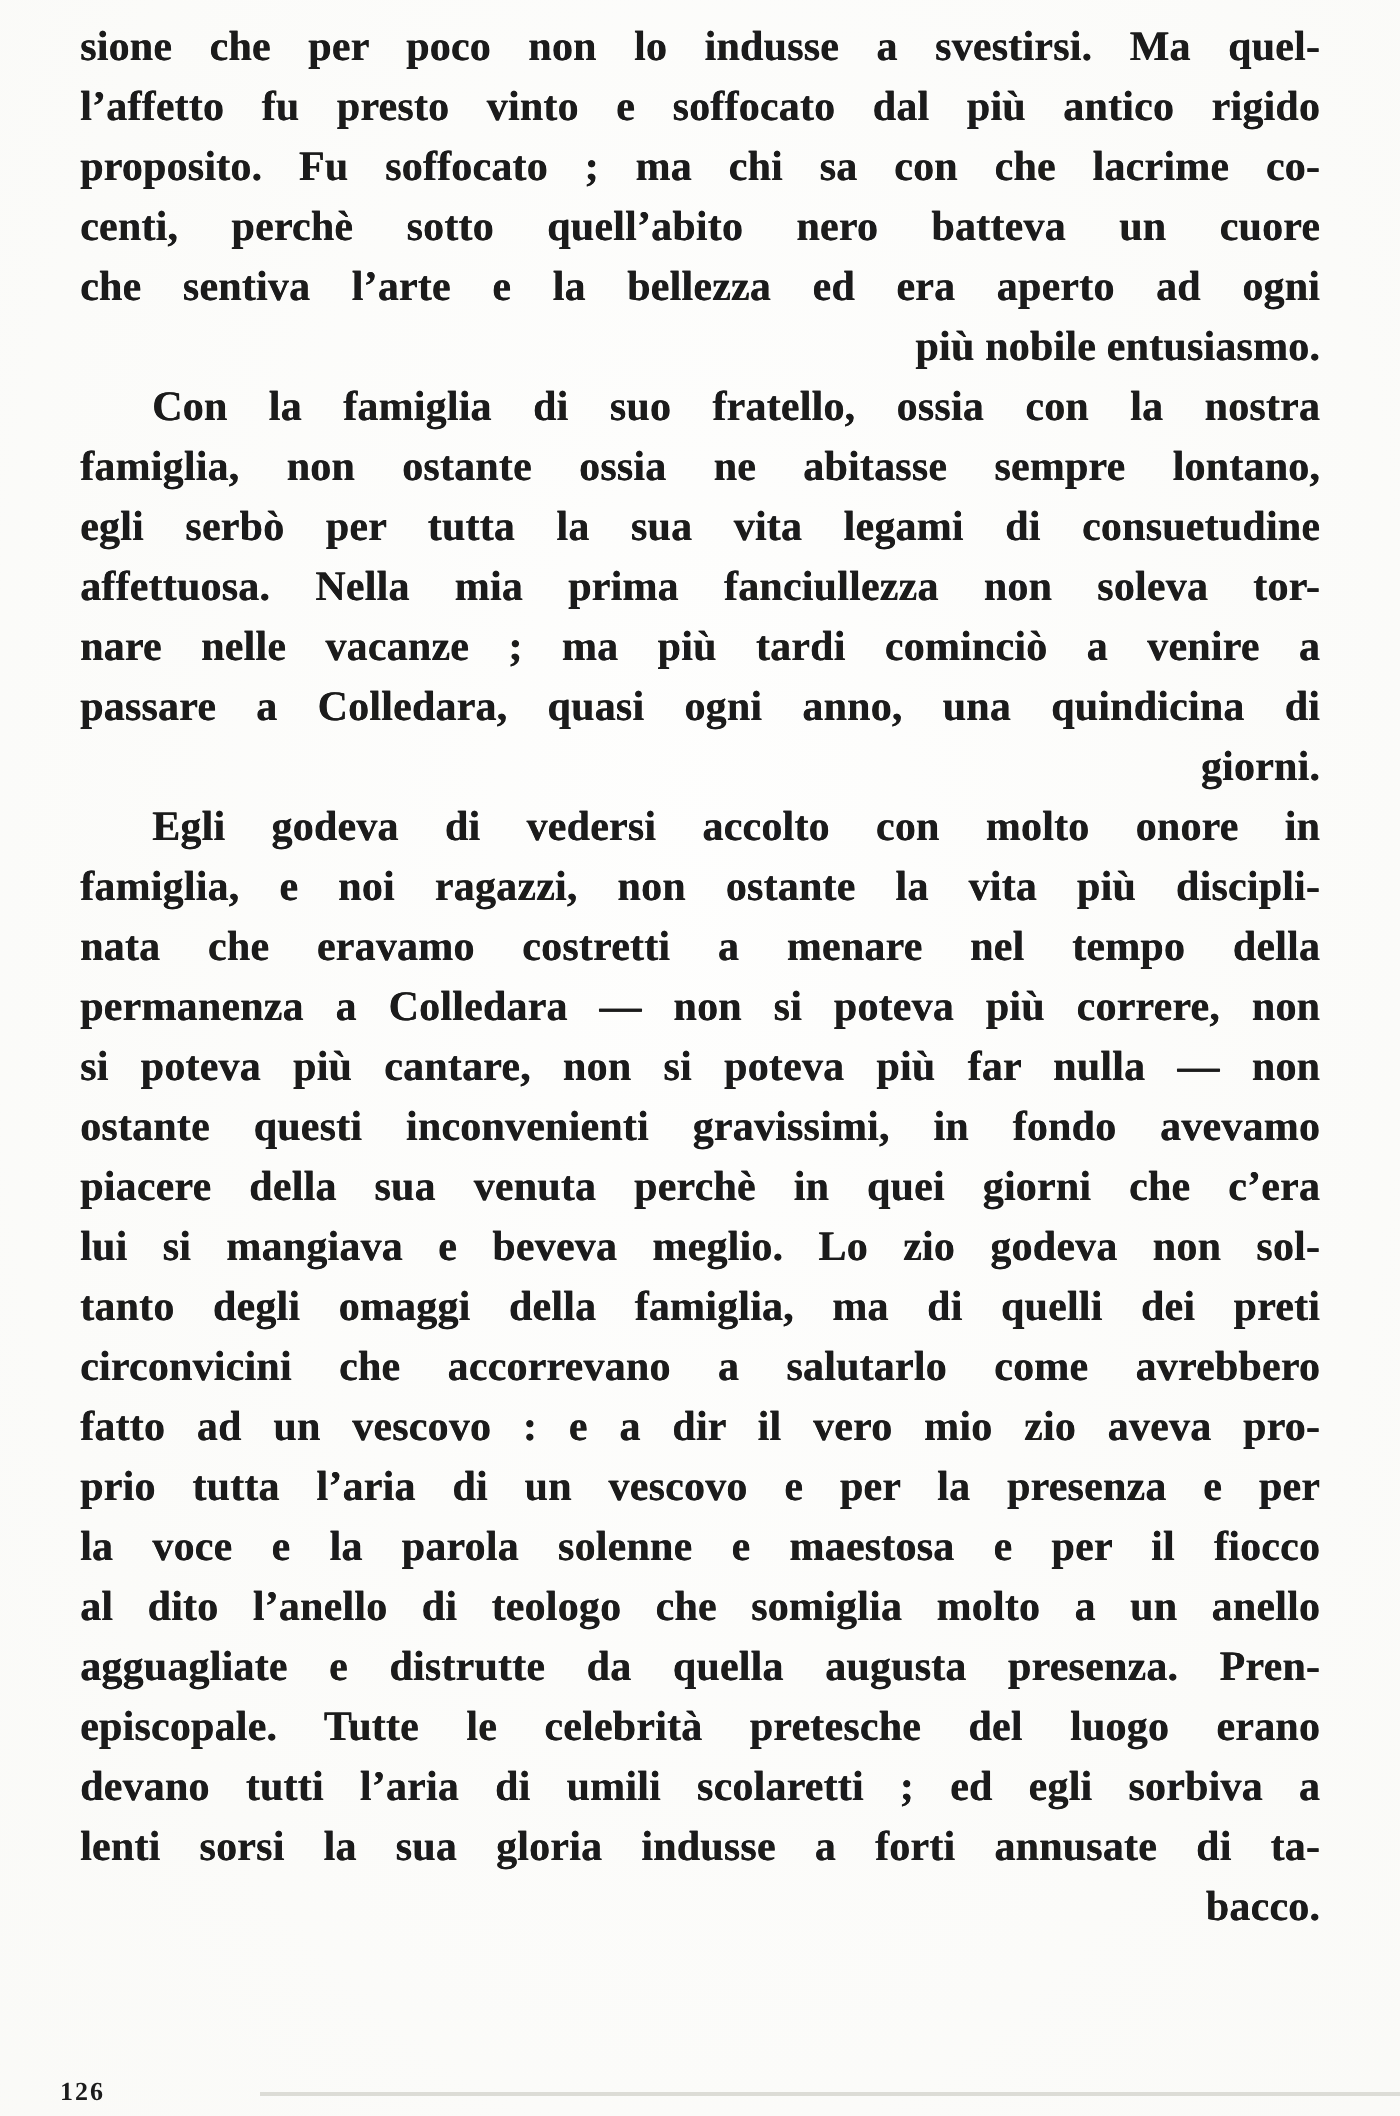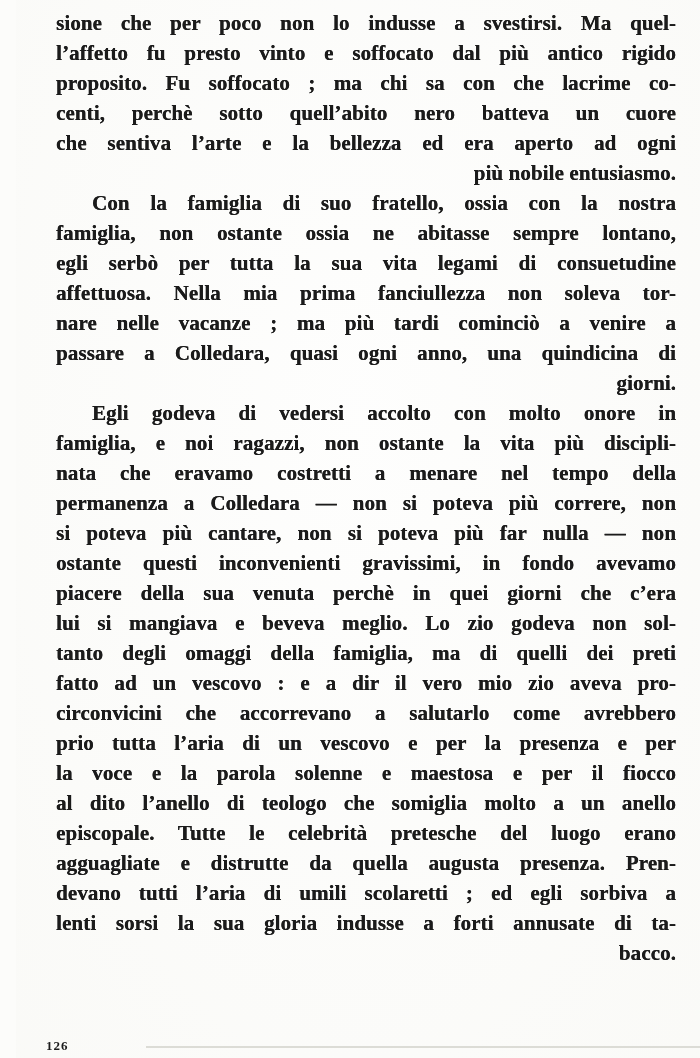--- a/index.html
+++ b/index.html
@@ -13,21 +13,20 @@
     overflow: hidden;
     background: #fcfcfa;
     font-family: "Liberation Serif", serif;
   }
   .page {
     position: absolute;
     inset: 0;
     background:
       radial-gradient(ellipse at 50% 40%, rgba(255,255,255,0.6), rgba(246,246,242,0.35)),
       #fcfcfa;
-    margin-left: 16px;
   }
   .textblock {
     position: absolute;
     left: 40px;
     top: 8px;
     width: 620px;
     color: #1b1b1b;
     font-weight: bold;
     font-size: 21px;
   }
@@ -98,27 +97,27 @@
     <div class="paragraph">
       <div class="line just indent">Egli godeva di vedersi accolto con molto onore in</div>
       <div class="line just">famiglia, e noi ragazzi, non ostante la vita più discipli-</div>
       <div class="line just">nata che eravamo costretti a menare nel tempo della</div>
       <div class="line just">permanenza a Colledara — non si poteva più correre, non</div>
       <div class="line just">si poteva più cantare, non si poteva più far nulla — non</div>
       <div class="line just">ostante questi inconvenienti gravissimi, in fondo avevamo</div>
       <div class="line just">piacere della sua venuta perchè in quei giorni che c’era</div>
       <div class="line just">lui si mangiava e beveva meglio. Lo zio godeva non sol-</div>
       <div class="line just">tanto degli omaggi della famiglia, ma di quelli dei preti</div>
+      <div class="line just">circonvicini che accorrevano a salutarlo come avrebbero</div>
       <div class="line just">fatto ad un vescovo : e a dir il vero mio zio aveva pro-</div>
-      <div class="line just">circonvicini che accorrevano a salutarlo come avrebbero</div>
       <div class="line just">prio tutta l’aria di un vescovo e per la presenza e per</div>
       <div class="line just">la voce e la parola solenne e maestosa e per il fiocco</div>
       <div class="line just">al dito l’anello di teologo che somiglia molto a un anello</div>
+      <div class="line just">agguagliate e distrutte da quella augusta presenza. Pren-</div>
       <div class="line just">episcopale. Tutte le celebrità pretesche del luogo erano</div>
-      <div class="line just">agguagliate e distrutte da quella augusta presenza. Pren-</div>
       <div class="line just">devano tutti l’aria di umili scolaretti ; ed egli sorbiva a</div>
       <div class="line just">lenti sorsi la sua gloria indusse a forti annusate di ta-</div>
       <div class="line last">bacco.</div>
     </div>
 
   </div>
 
   <div class="pagenum">126</div>
 
   <div class="scan-artifact-bottom"></div>

